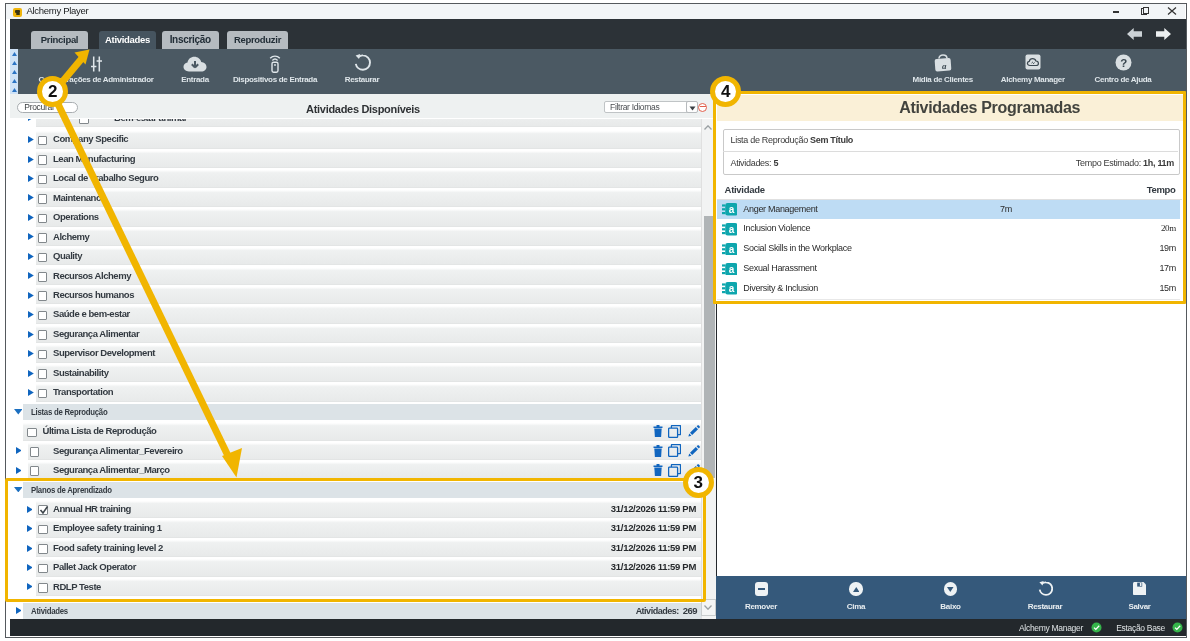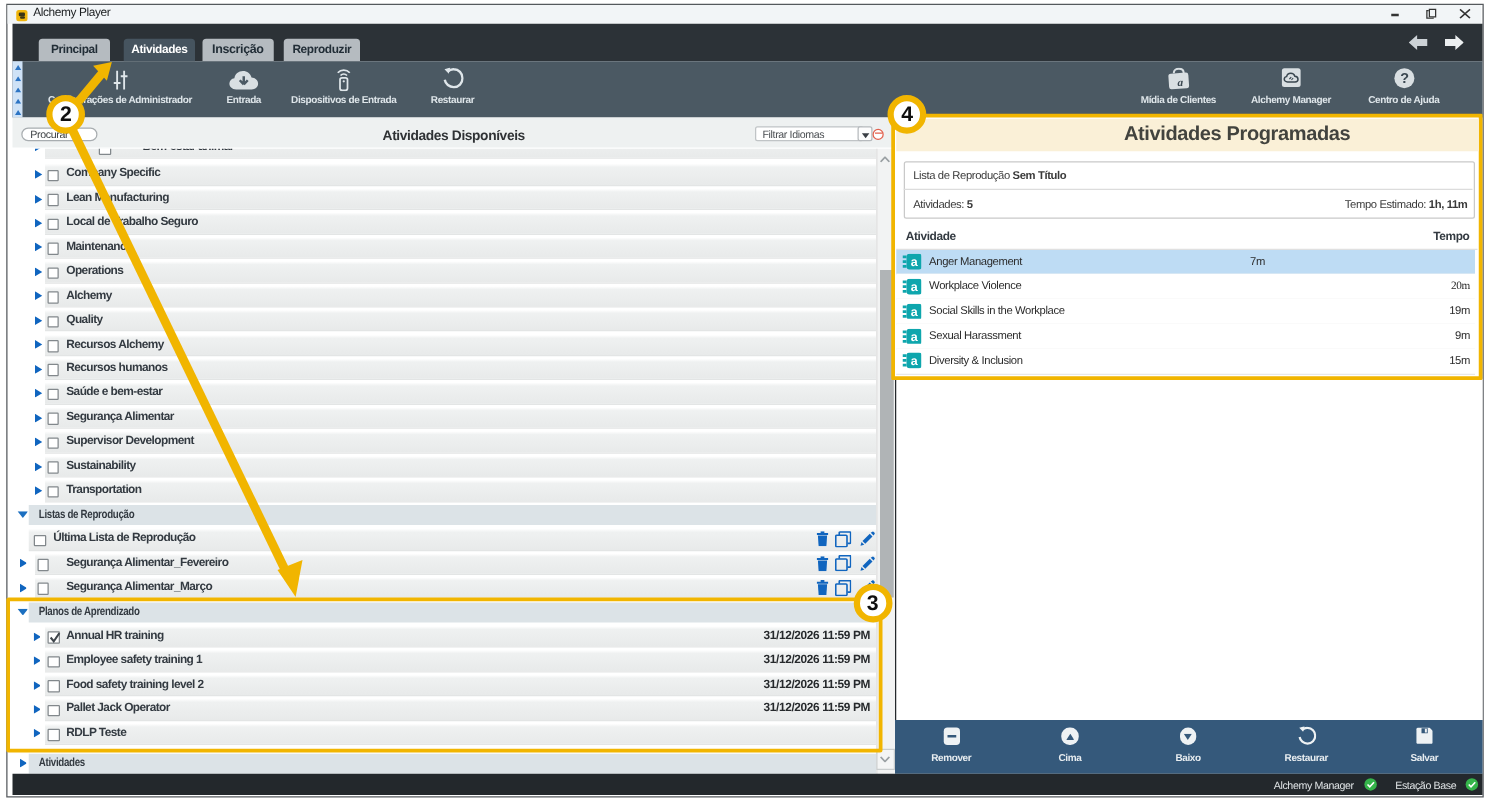--- a/index.html
+++ b/index.html
@@ -292,20 +292,21 @@
     <svg class="abs" style="left:26.5px;top:464.95px" width="5.8" height="7.0" viewBox="0 0 5.8 7.0">
       <path d="M0 0 L5.8 3.5 L0 7.0 Z" fill="#1065bf"></path>
     </svg>
     <div class="abs" style="left:38px;top:464.65px;width:7.6px;height:7.6px;background:#fff;border:1px solid #82888c;border-radius:1px;"></div>
     <div class="abs" style="left:53px;top:460.25px;height:16.4px;line-height:16.4px;font-size:9.5px;letter-spacing:-0.45px;">RDLP Teste</div>
     <div class="abs" style="left:23px;top:484.20000000000005px;width:677.5px;height:16.4px;background:#dce3e7;"></div>
     <svg class="abs" style="left:15.5px;top:488.90000000000003px" width="5.8" height="7.0" viewBox="0 0 5.8 7.0">
       <path d="M0 0 L5.8 3.5 L0 7.0 Z" fill="#1065bf"></path>
     </svg>
     <div class="abs" style="left:30.5px;top:484.20000000000005px;height:16.4px;line-height:16.4px;font-size:9.5px;transform:scaleX(0.82);transform-origin:0 50%;">Atividades</div>
+    <div class="abs" style="left:450px;top:484.20000000000005px;width:247px;height:16.4px;line-height:16.4px;font-size:9px;letter-spacing:-0.5px;text-align:right;">Atividades:&nbsp;&nbsp;<span style="font-size:9.5px;">269</span></div>
   </div>
 <div class="abs" style="left:700.5px;top:118.5px;width:15px;height:501.5px;background:#f2f3f3;border-left:1px solid #e0e0e0;"></div>
 <svg class="abs" style="left:704px;top:124.5px" width="8" height="5" viewBox="0 0 8 5">
     <path d="M0.5 4.5 L4 0.8 L7.5 4.5" stroke="#9aa0a3" stroke-width="1.3" fill="none"></path>
   </svg>
 <div class="abs" style="left:704px;top:216px;width:10.5px;height:262px;background:#b0b4b6;"></div>
 <div class="abs" style="left:700.8px;top:598.5px;width:13px;height:15.5px;background:#f4f5f5;border:1px solid #c9cdce;"></div>
 <svg class="abs" style="left:703.8px;top:604.5px" width="8" height="5" viewBox="0 0 8 5">
     <path d="M0.5 0.5 L4 4.2 L7.5 0.5" stroke="#9aa0a3" stroke-width="1.3" fill="none"></path>
   </svg>
@@ -373,21 +374,21 @@
 <div class="abs" style="left:717.2px;top:219.4px;width:462.8px;height:19.8px;background:#ffffff;border-bottom:1px solid #e8e8e8;"></div>
 <svg class="abs" style="left:721.5px;top:223.0px" width="15.5" height="12.6" viewBox="0 0 15.5 12.6">
     <rect x="3.2" y="0" width="12.3" height="12.6" rx="2.4" fill="#0ea6ad"></rect>
     <g fill="#0ea6ad">
       <rect x="0" y="1.4" width="3.2" height="2.2"></rect>
       <rect x="0" y="5.2" width="3.2" height="2.2"></rect>
       <rect x="0" y="9" width="3.2" height="2.2"></rect>
     </g>
     <text x="9.3" y="9.8" font-size="10" font-weight="bold" fill="#fff" text-anchor="middle" font-family="Liberation Sans">a</text>
   </svg>
-<div class="abs" style="left:743.3px;top:219.4px;height:19.8px;line-height:19.8px;font-size:9px;color:#2b2b2b;">Workplace Violence</div>
+<div class="abs" style="left:743.3px;top:219.4px;height:19.8px;line-height:19.8px;font-size:9px;color:#2b2b2b;">Inclusion Violence</div>
 <div class="abs" style="left:1000px;top:219.4px;width:176px;height:19.8px;line-height:19.8px;text-align:right;font-size:9px;color:#2b2b2b;font-family:Liberation Serif, serif;">20m</div>
 <div class="abs" style="left:717.2px;top:239.20000000000002px;width:462.8px;height:19.8px;background:#ffffff;border-bottom:1px solid #e8e8e8;"></div>
 <svg class="abs" style="left:721.5px;top:242.8px" width="15.5" height="12.6" viewBox="0 0 15.5 12.6">
     <rect x="3.2" y="0" width="12.3" height="12.6" rx="2.4" fill="#0ea6ad"></rect>
     <g fill="#0ea6ad">
       <rect x="0" y="1.4" width="3.2" height="2.2"></rect>
       <rect x="0" y="5.2" width="3.2" height="2.2"></rect>
       <rect x="0" y="9" width="3.2" height="2.2"></rect>
     </g>
     <text x="9.3" y="9.8" font-size="10" font-weight="bold" fill="#fff" text-anchor="middle" font-family="Liberation Sans">a</text>
@@ -398,21 +399,21 @@
 <svg class="abs" style="left:721.5px;top:262.6px" width="15.5" height="12.6" viewBox="0 0 15.5 12.6">
     <rect x="3.2" y="0" width="12.3" height="12.6" rx="2.4" fill="#0ea6ad"></rect>
     <g fill="#0ea6ad">
       <rect x="0" y="1.4" width="3.2" height="2.2"></rect>
       <rect x="0" y="5.2" width="3.2" height="2.2"></rect>
       <rect x="0" y="9" width="3.2" height="2.2"></rect>
     </g>
     <text x="9.3" y="9.8" font-size="10" font-weight="bold" fill="#fff" text-anchor="middle" font-family="Liberation Sans">a</text>
   </svg>
 <div class="abs" style="left:743.3px;top:259.0px;height:19.8px;line-height:19.8px;font-size:9px;color:#2b2b2b;">Sexual Harassment</div>
-<div class="abs" style="left:1000px;top:259.0px;width:176px;height:19.8px;line-height:19.8px;text-align:right;font-size:9px;color:#2b2b2b;">9m</div>
+<div class="abs" style="left:1000px;top:259.0px;width:176px;height:19.8px;line-height:19.8px;text-align:right;font-size:9px;color:#2b2b2b;">17m</div>
 <div class="abs" style="left:717.2px;top:278.8px;width:462.8px;height:19.8px;background:#ffffff;border-bottom:1px solid #e8e8e8;"></div>
 <svg class="abs" style="left:721.5px;top:282.40000000000003px" width="15.5" height="12.6" viewBox="0 0 15.5 12.6">
     <rect x="3.2" y="0" width="12.3" height="12.6" rx="2.4" fill="#0ea6ad"></rect>
     <g fill="#0ea6ad">
       <rect x="0" y="1.4" width="3.2" height="2.2"></rect>
       <rect x="0" y="5.2" width="3.2" height="2.2"></rect>
       <rect x="0" y="9" width="3.2" height="2.2"></rect>
     </g>
     <text x="9.3" y="9.8" font-size="10" font-weight="bold" fill="#fff" text-anchor="middle" font-family="Liberation Sans">a</text>
   </svg>

